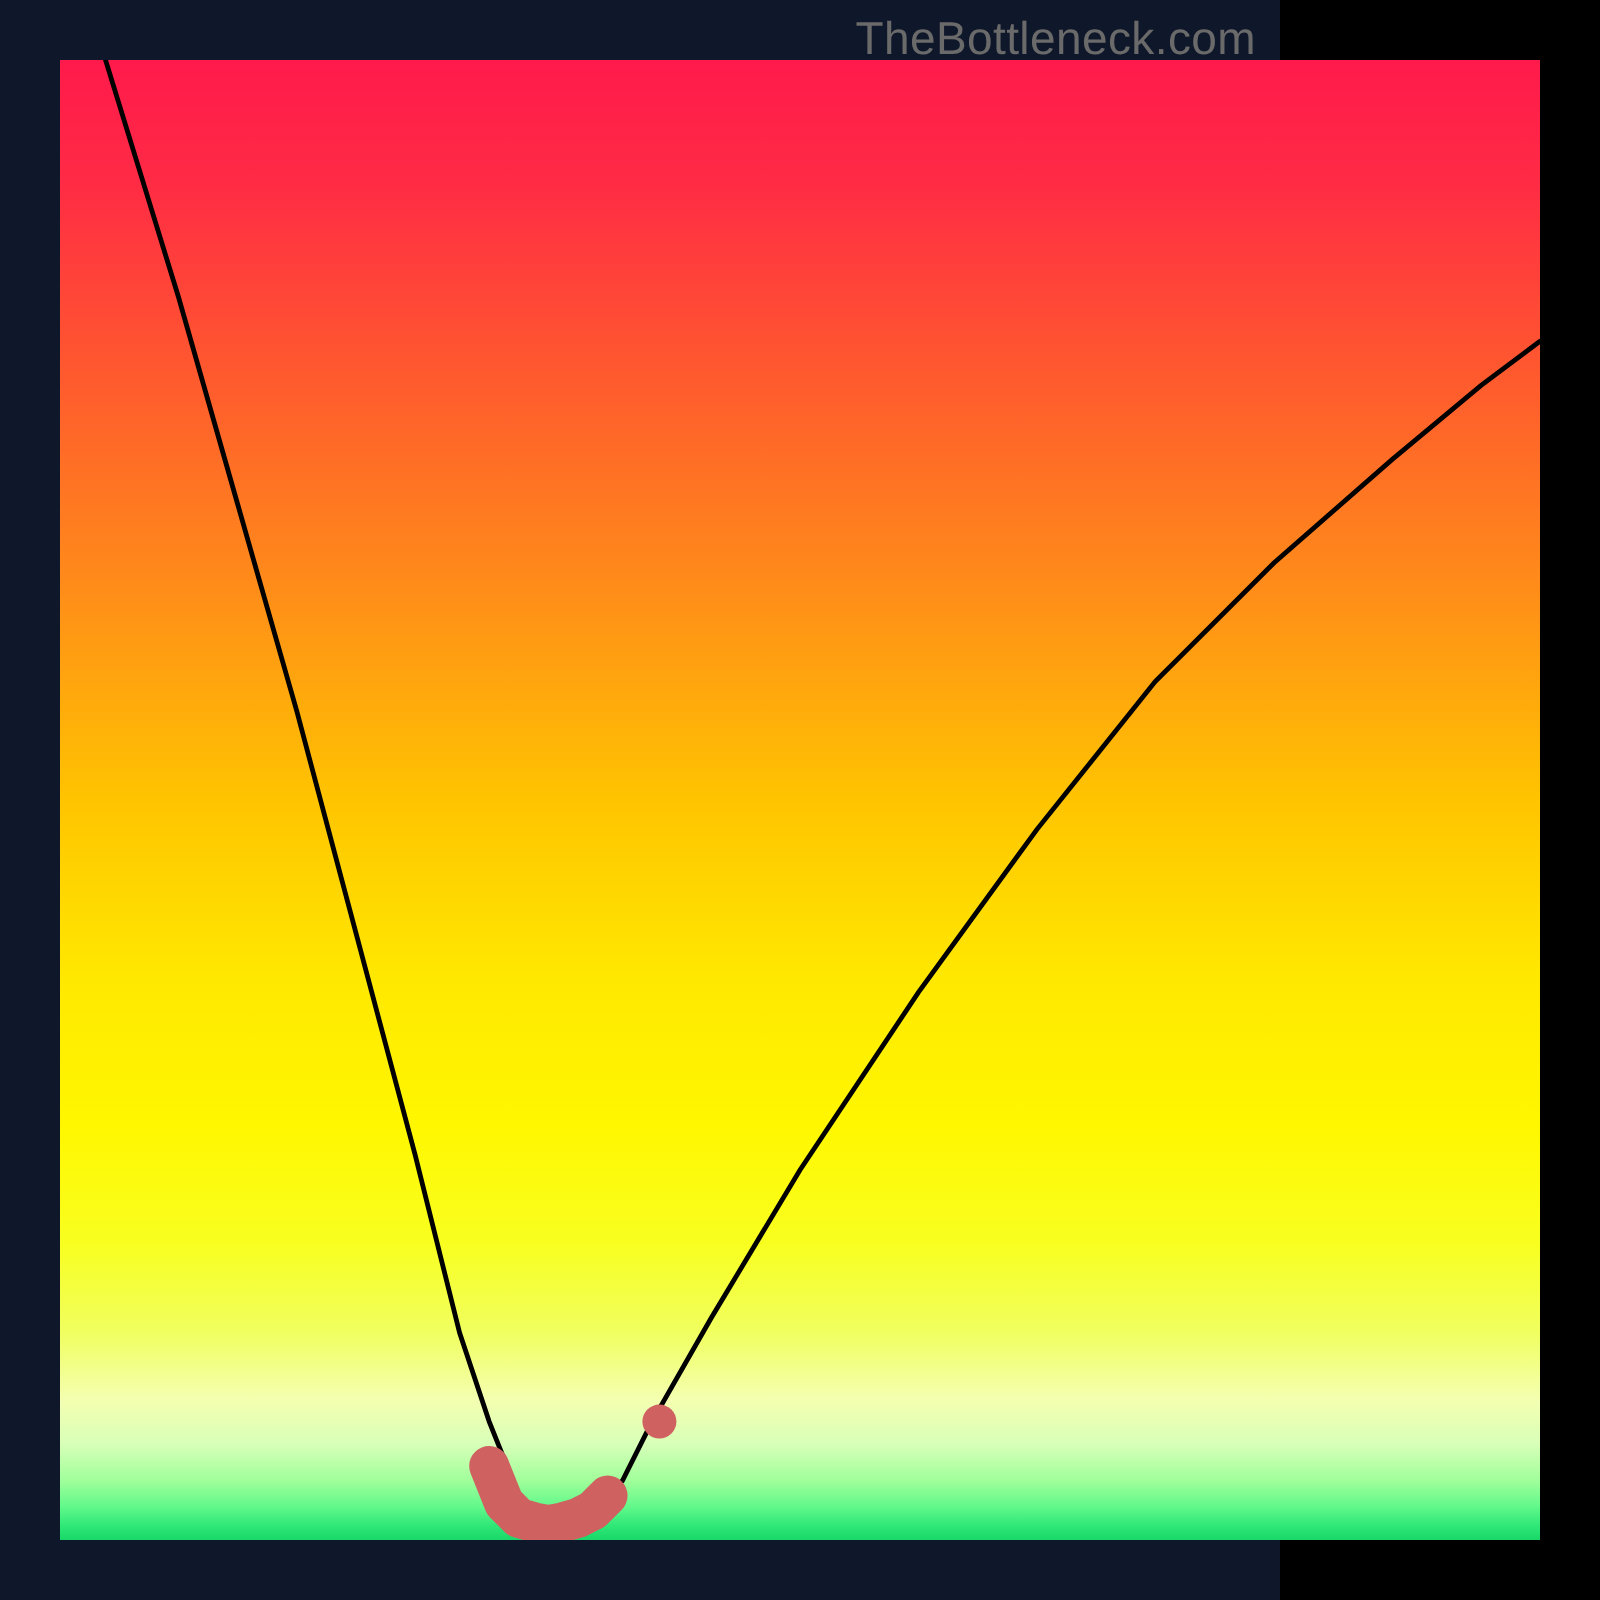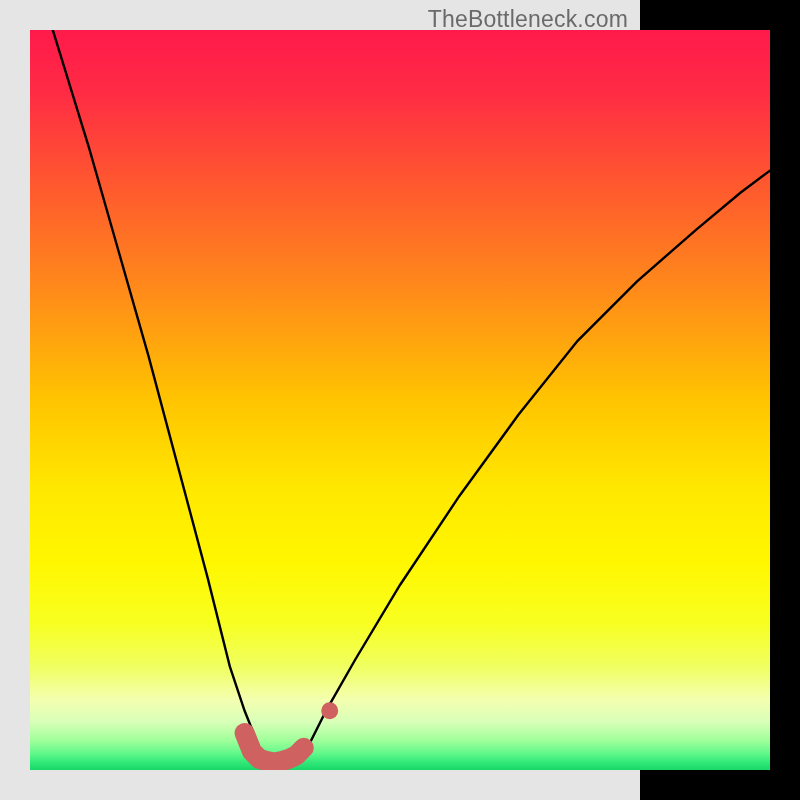--- a/index.html
+++ b/index.html
@@ -10,21 +10,21 @@
     background: #000;
     overflow: hidden;
     font-family: Arial, Helvetica, sans-serif;
   }
   .frame {
     position: absolute;
     left: 0;
     top: 0;
     width: 640px;
     height: 800px;
-    background: #e5e5e5;
+    background: #0f172a;
   }
   .plot-area {
     position: absolute;
     left: 30px;
     top: 30px;
     width: 740px;
     height: 740px;
     overflow: hidden;
   }
   .gradient {

